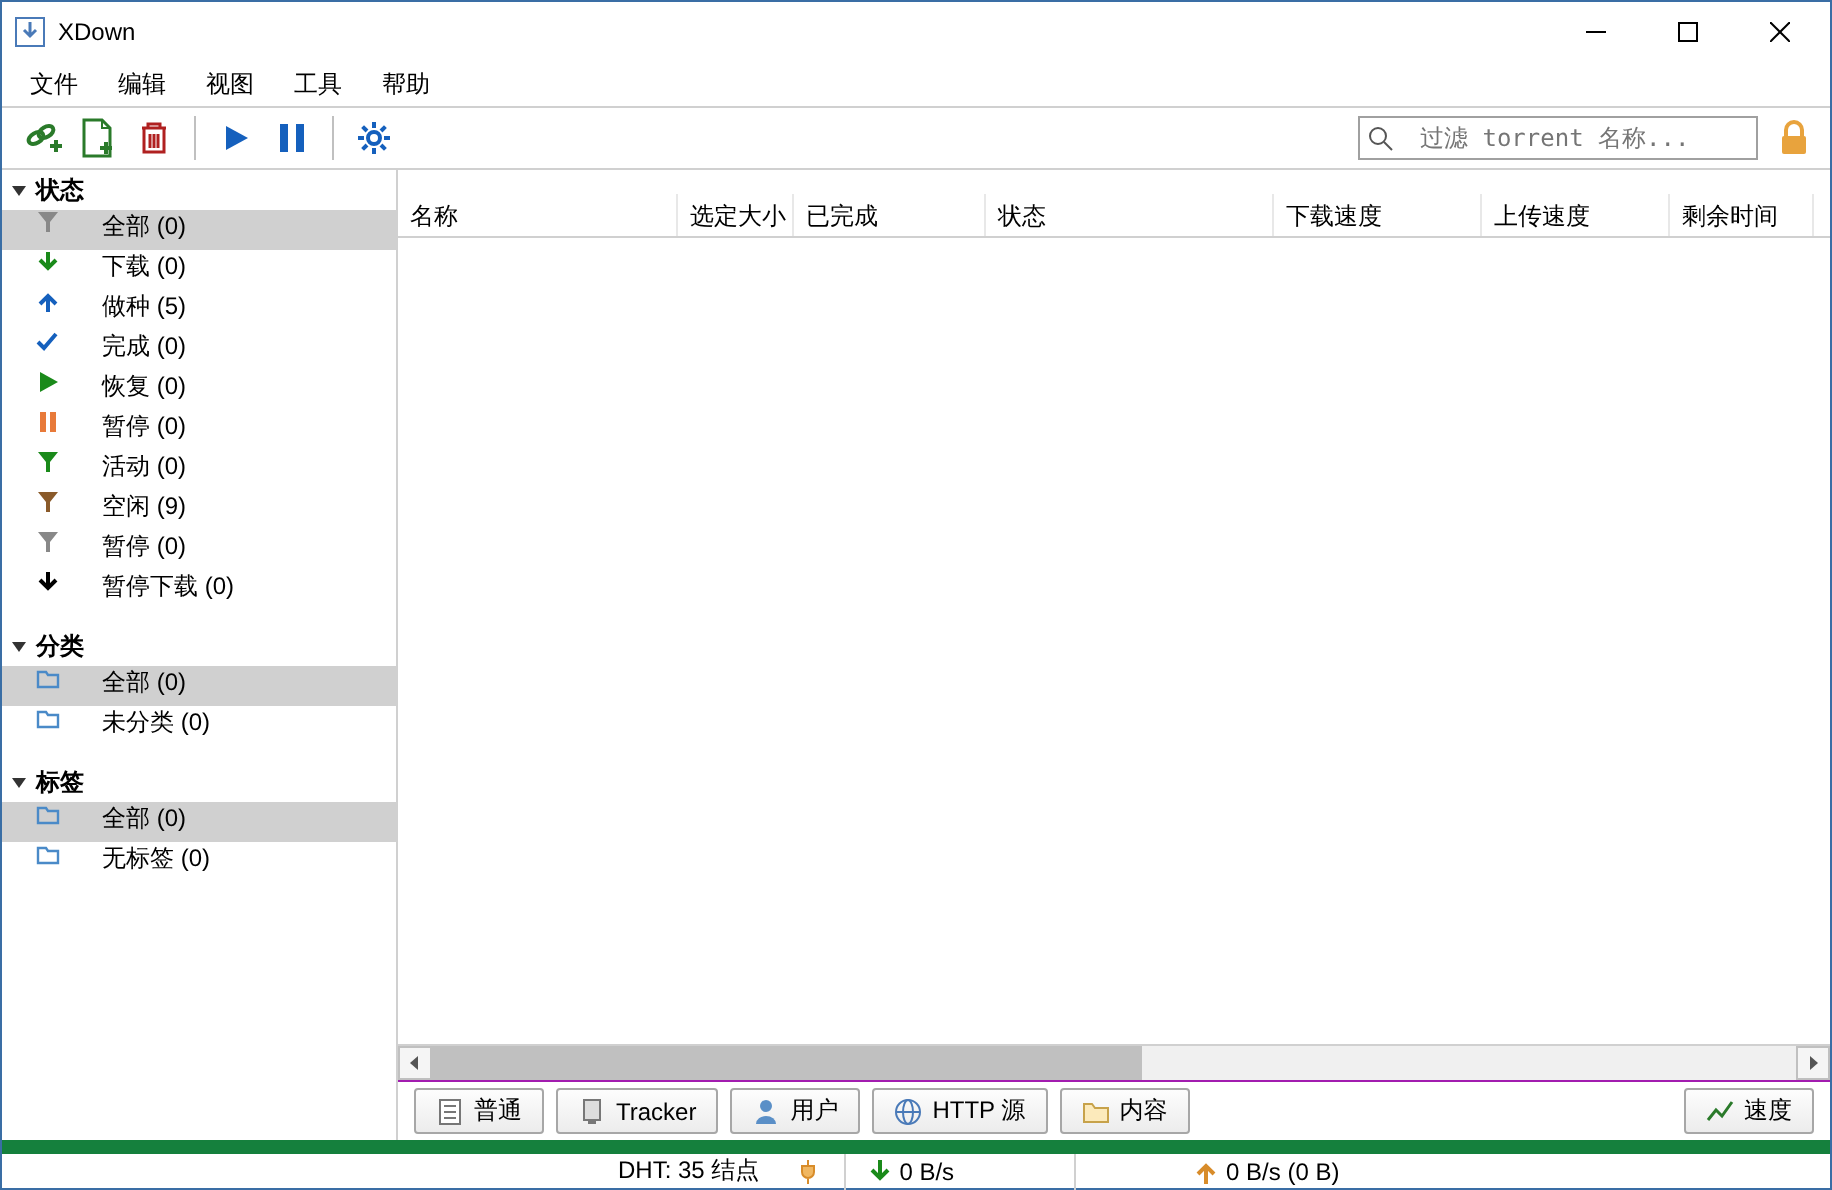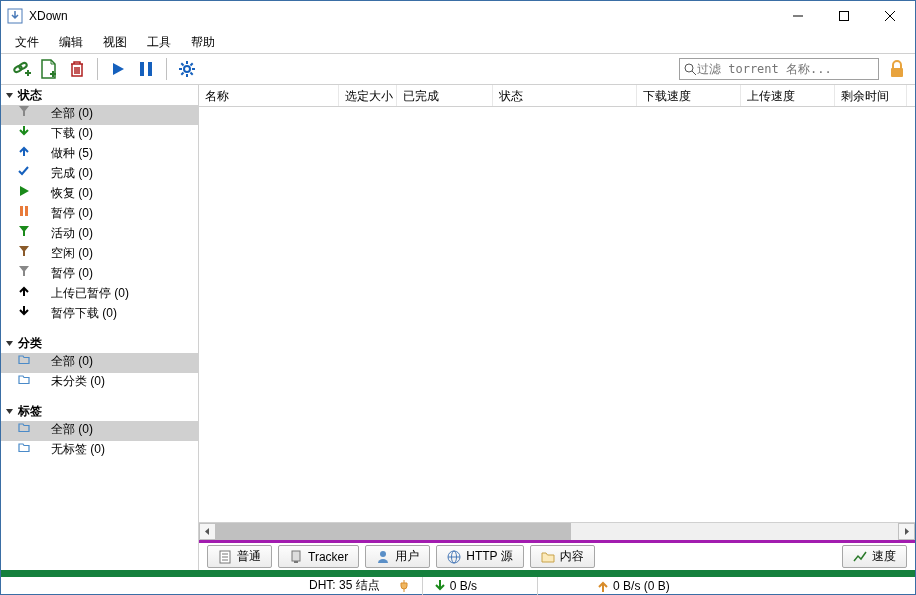--- a/index.html
+++ b/index.html
@@ -31,31 +31,31 @@
 
 
 .sidebar { width: 198px; border-right: 1px solid #d0d0d0; overflow-y: auto; font-size: 12px; }
 .sidebar .group-header { height: 20px; display: flex; align-items: center; padding: 0 4px; font-weight: bold; cursor: default; }
 .sidebar .group-header .chevron { margin-right: 4px; }
 .sidebar .item { height: 20px; display: flex; align-items: flex-start; padding: 0 4px 0 16px; cursor: default; gap: 20px; }
 .sidebar .item.selected { background: #d0d0d0; }
 .sidebar .item .icon-slot { width: 14px; display: flex; align-items: center; justify-content: center; flex-shrink: 0; }
 
 
-.main { flex: 1; display: flex; flex-direction: column; min-width: 0; }
+.main { flex: 1; display: flex; flex-direction: column; min-width: 0; margin-top: 12px; }
 .table-header { height: 22px; border-bottom: 1px solid #d0d0d0; display: flex; font-size: 12px; }
 .table-header .col { padding: 3px 6px; border-right: 1px solid #e8e8e8; white-space: nowrap; overflow: hidden; }
 .table-body { flex: 1; background: #fff; }
 .hscroll { height: 18px; border-top: 1px solid #d0d0d0; display: flex; align-items: center; background: #f0f0f0; }
 .hscroll .arrow { width: 17px; height: 17px; border: 1px solid #c0c0c0; background: #f5f5f5; display: flex; align-items: center; justify-content: center; }
 .hscroll .track { flex: 1; height: 17px; display: flex; }
 .hscroll .thumb { width: 52%; height: 100%; background: #c0c0c0; }
 
 
-.bottom-tabs { height: 30px; border-top: 3px solid #a21caf; display: flex; align-items: center; padding: 3px 8px; gap: 6px; background: #fff; }
+.bottom-tabs { height: 30px; border-top: 1px solid #a21caf; display: flex; align-items: center; padding: 3px 8px; gap: 6px; background: #fff; }
 .bottom-tabs .tab-btn { height: 23px; border: 1px solid #a7a7a7; border-radius: 2px; background: linear-gradient(#fdfdfd,#ececec); display: flex; align-items: center; padding: 0 10px; font-size: 12px; gap: 5px; cursor: default; }
 .bottom-tabs .spacer { flex: 1; }
 
 
 .statusbar { height: 24px; border-top: 7px solid #15803d; display: flex; align-items: center; font-size: 12px; font-family: "SimSun", monospace; padding: 0 8px; }
 .statusbar .sector { display: flex; align-items: center; gap: 5px; }
 .statusbar .divider { width: 1px; height: 18px; background: #d0d0d0; margin: 0 12px; }
 
 svg { display: block; }
 </style>
@@ -149,21 +149,21 @@
             <line x1="5.5" y1="12.5" x2="3.3" y2="14.7"></line>
           </g>
         </svg>
     </div>
     <div class="spacer"></div>
     <div class="search">
       <svg width="13" height="13">
           <circle cx="5" cy="5" r="4" fill="none" stroke="#555"></circle>
           <line x1="8" y1="8" x2="12" y2="12" stroke="#555"></line>
         </svg>
-      <input type="text" style="margin-left: 0; color: #0f172a; font-family: SimSun, monospace;" placeholder="过滤 torrent 名称...">
+      <input type="text" style="margin-left: 13px; color: #0f172a; font-family: SimSun, monospace;" placeholder="过滤 torrent 名称...">
     </div>
     <div class="lock">
       <svg width="16" height="18">
           <rect x="2" y="8" width="12" height="9" rx="1" fill="#e8a33d"></rect>
           <path d="M4 8 v-3 a4 4 0 0 1 8 0 v3" fill="none" stroke="#e8a33d" stroke-width="2"></path>
         </svg>
     </div>
   </div>
 
   <div class="body">
@@ -233,37 +233,29 @@
             </svg>
           </span>
           <span>活动 (0)</span>
         </div>
         <div class="item">
           <span class="icon-slot">
             <svg width="12" height="12">
               <polygon points="1,1 11,1 7,6 7,11 5,11 5,6" fill="#8a5a2a"></polygon>
             </svg>
           </span>
-          <span>空闲 (0)</span>
+          <span>空闲 (9)</span>
         </div>
         <div class="item">
           <span class="icon-slot">
             <svg width="12" height="12">
               <polygon points="1,1 11,1 7,6 7,11 5,11 5,6" fill="#888"></polygon>
             </svg>
           </span>
           <span>暂停 (0)</span>
-        </div>
-        <div class="item">
-          <span class="icon-slot">
-            <svg width="12" height="12">
-              <path d="M6 11 v-7 M2 7 l4 -4 l4 4" stroke="#000" stroke-width="2" fill="none"></path>
-            </svg>
-          </span>
-          <span>上传已暂停 (0)</span>
         </div>
         <div class="item">
           <span class="icon-slot">
             <svg width="12" height="12">
               <path d="M6 1 v7 M2 5 l4 4 l4 -4" stroke="#000" stroke-width="2" fill="none"></path>
             </svg>
           </span>
           <span>暂停下载 (0)</span>
         </div>
         <div style="height: 8px;"></div>

